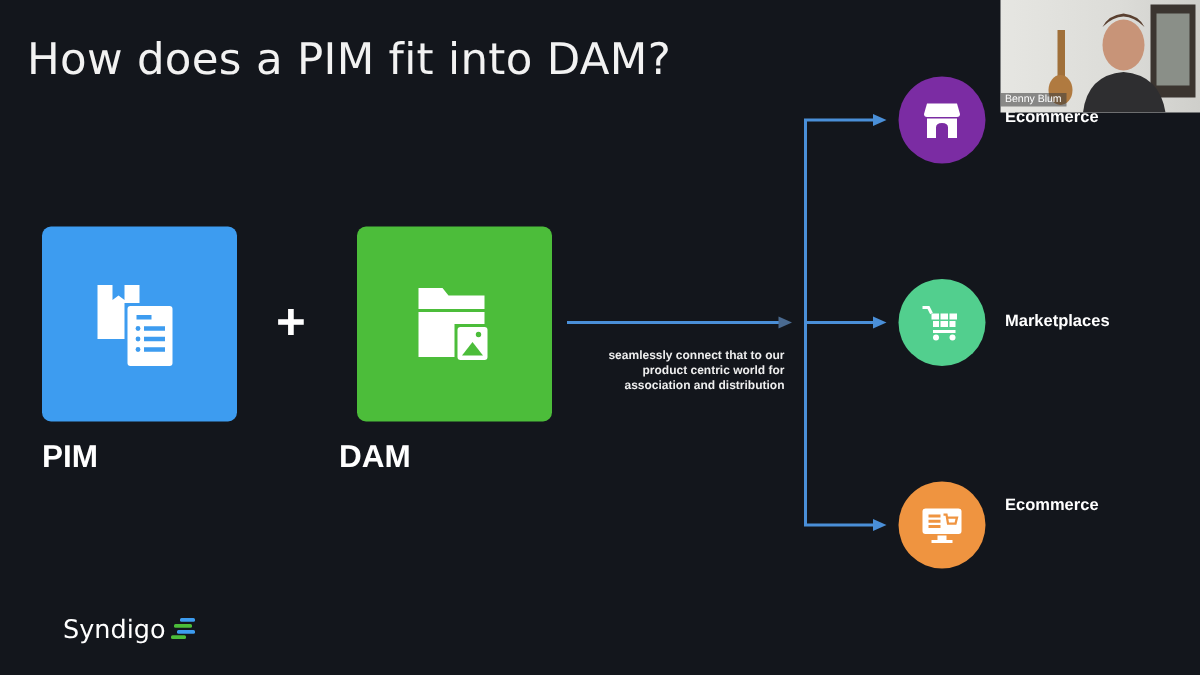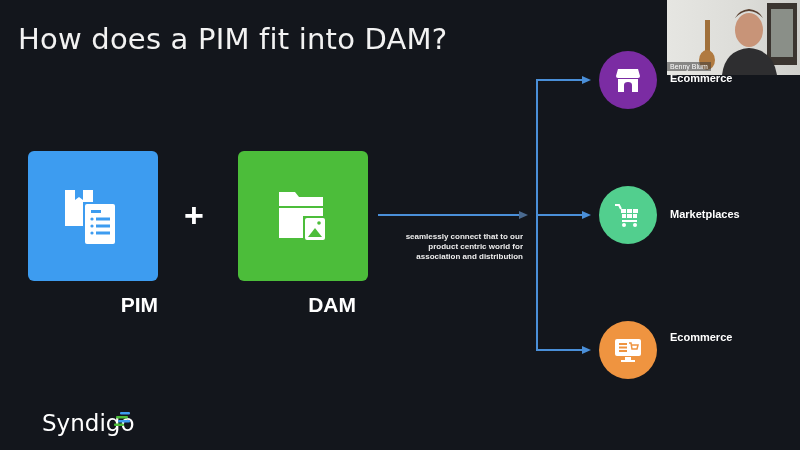--- a/index.html
+++ b/index.html
@@ -2,30 +2,30 @@
 <html><head>
 <meta charset="utf-8">
 <style>
   html, body { margin:0; padding:0; }
   body { width:800px; height:450px; background:#13161c; position:relative; overflow:hidden; font-family:"Liberation Sans", sans-serif; color:#fff; }
   .title { position:absolute; left:18px; top:22px; font-size:29px; color:#f2f2f2; letter-spacing:0.2px; font-family:"DejaVu Sans", sans-serif; font-weight:normal; }
   .tile { position:absolute; width:130px; height:130px; border-radius:6px; }
   .pim { left:28px; top:151px; background:#3d9cf0; }
   .dam { left:238px; top:151px; background:#4cbd3a; }
   .tile svg { position:absolute; left:35px; top:35px; }
-  .tile-label { position:absolute; font-weight:bold; font-size:21px; width:130px; text-align:right; top:293px; }
+  .tile-label { position:absolute; font-weight:bold; font-size:21px; width:130px; text-align:left; top:293px; }
   .plus { position:absolute; left:184px; top:196px; font-size:34px; font-weight:bold; }
   .desc { position:absolute; left:403px; top:232px; font-size:8px; font-weight:bold; line-height:10px; width:120px; color:#eee;text-align:right; }
   .circle { position:absolute; width:58px; height:58px; border-radius:50%; left:599px; }
   .circle svg { position:absolute; left:14px; top:14px; }
   .c-ret { top:51px; background:#7b2ca3; }
   .c-mkt { top:186px; background:#52cf8e; }
   .c-eco { top:321px; background:#ef9440; }
   .out-label { position:absolute; left:670px; font-size:11px; font-weight:bold; color:#fff; }
-  .logo { position:absolute; left:42px; top:410px; font-size:23px; color:#fff; font-family:"DejaVu Sans", sans-serif; }
+  .logo { position:absolute; left:42px; top:410px; font-size:17px; color:#fff; font-family:"DejaVu Sans", sans-serif; }
   .logo-mark { position:absolute; left:114px; top:412px; }
   .webcam { position:absolute; left:667px; top:0; width:133px; height:75px; background:linear-gradient(90deg,#e6e6e2 0%,#dcdcd8 60%,#cfcfcb 100%); overflow:hidden; }
   .webcam .name { position:absolute; left:0; top:62px; font-size:7px; background:rgba(60,60,60,0.55); color:#fff; padding:1px 3px; }
   svg.lines { position:absolute; left:0; top:0; }
 </style>
 </head>
 <body>
 
 <div class="title">How does a PIM fit into DAM?</div>
 

